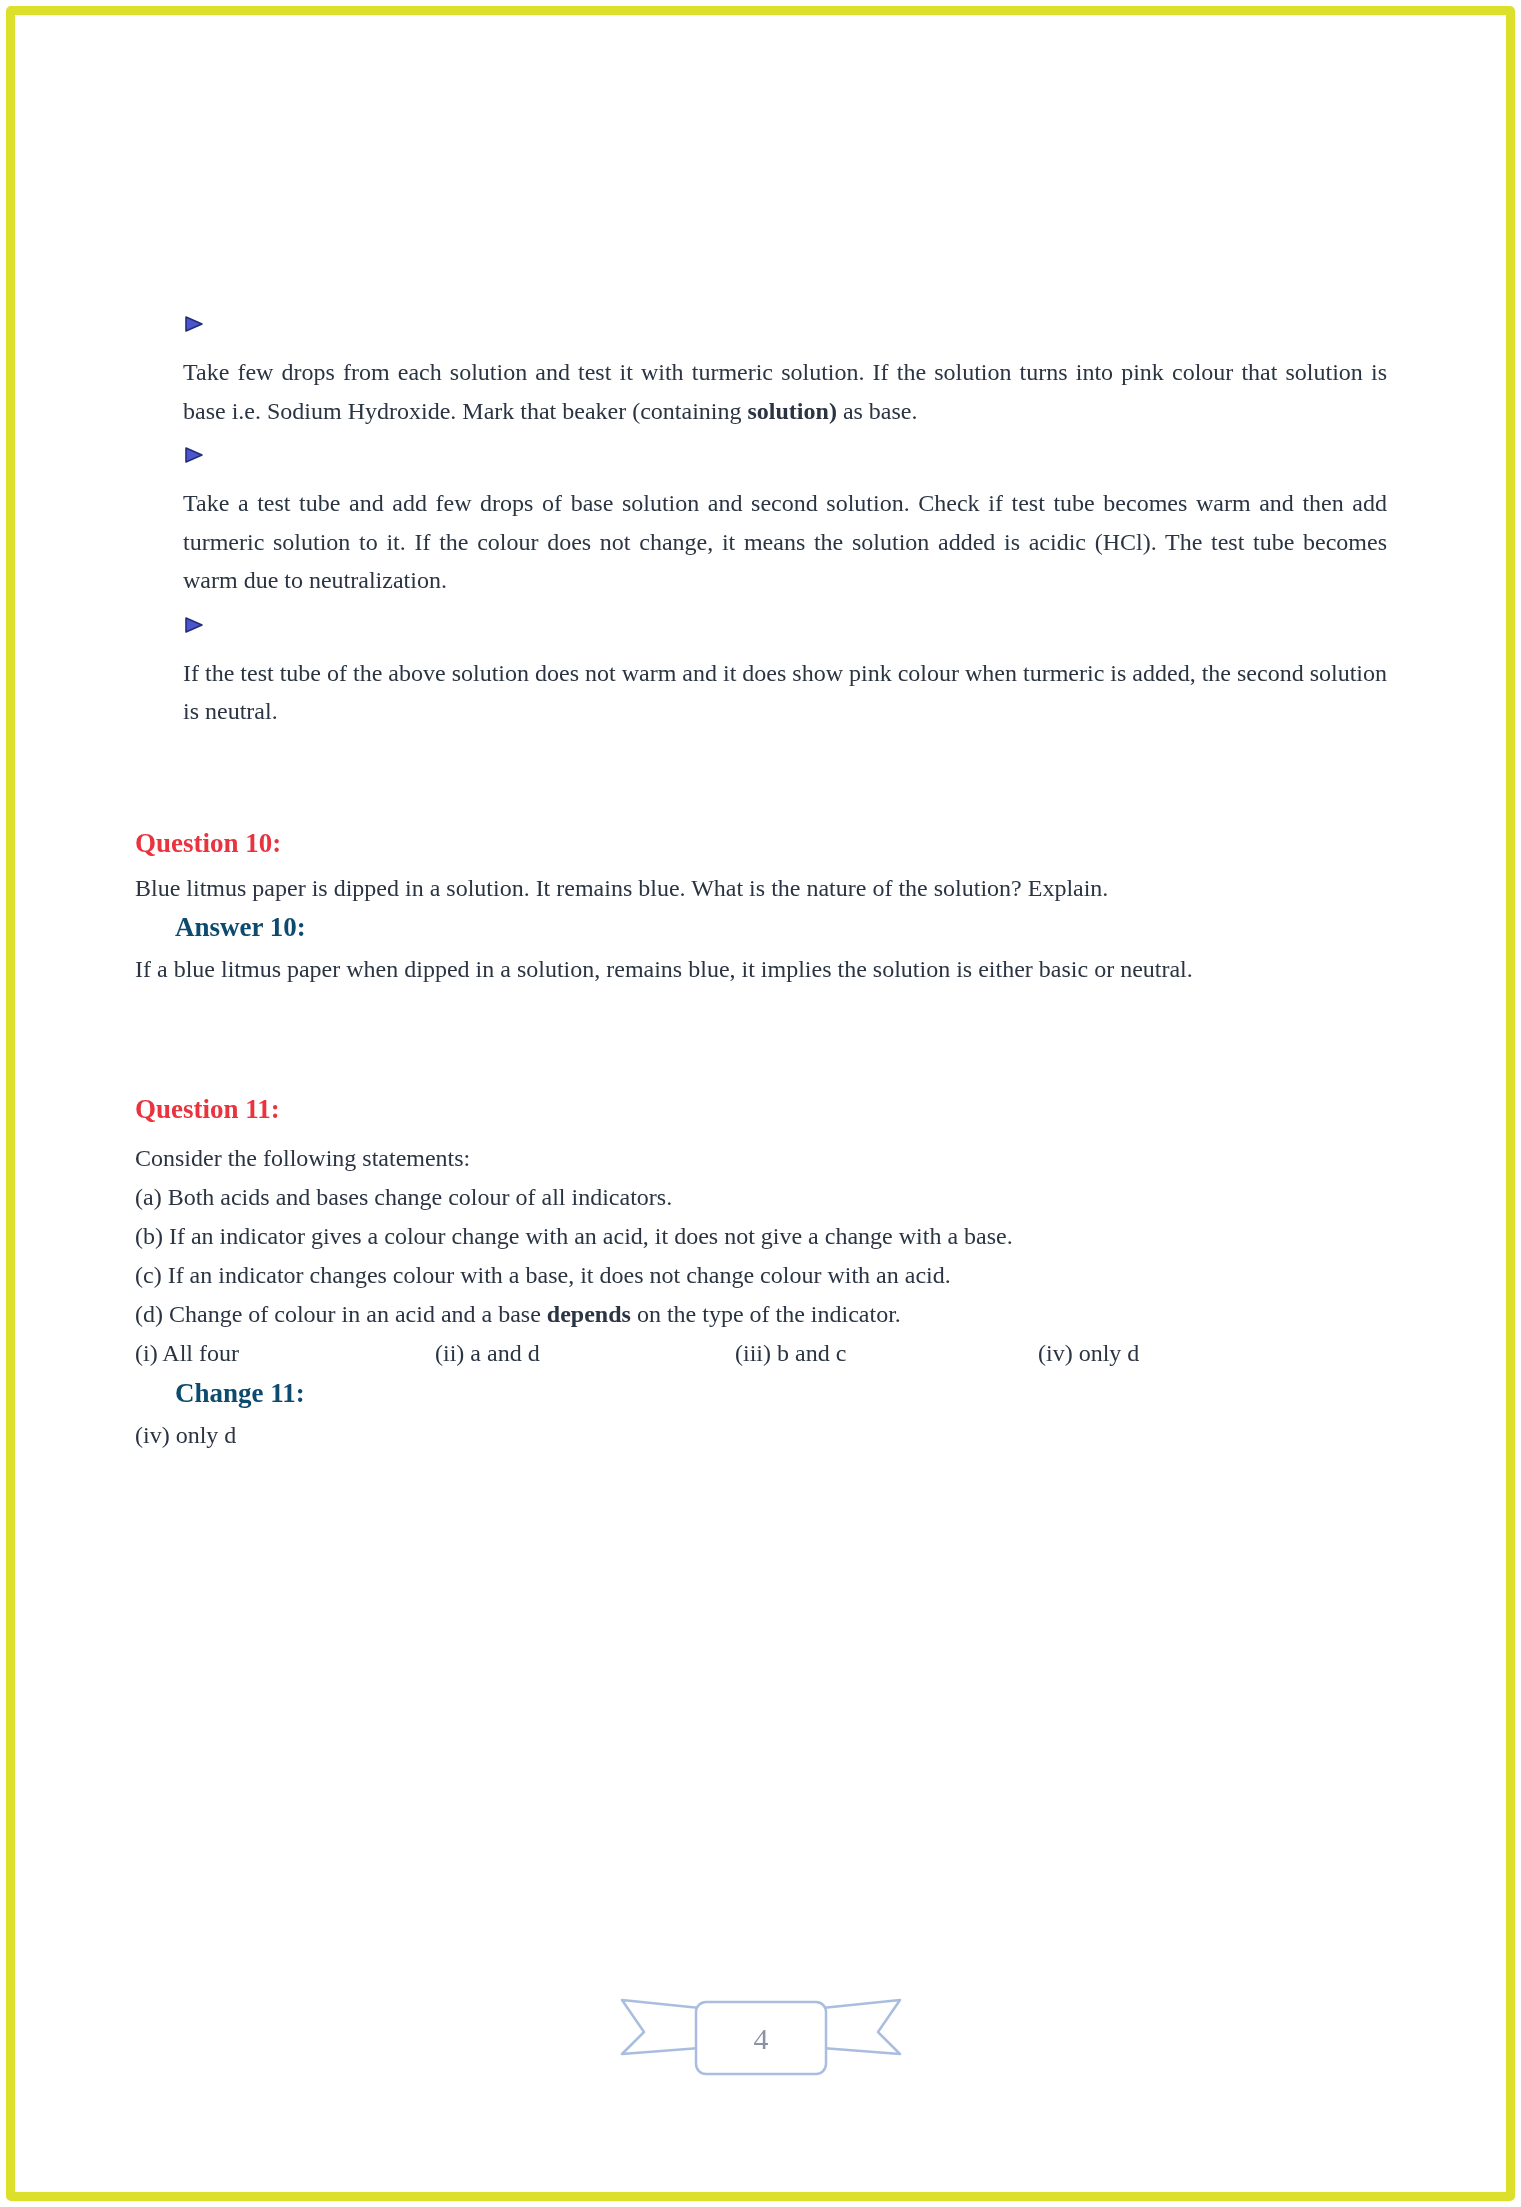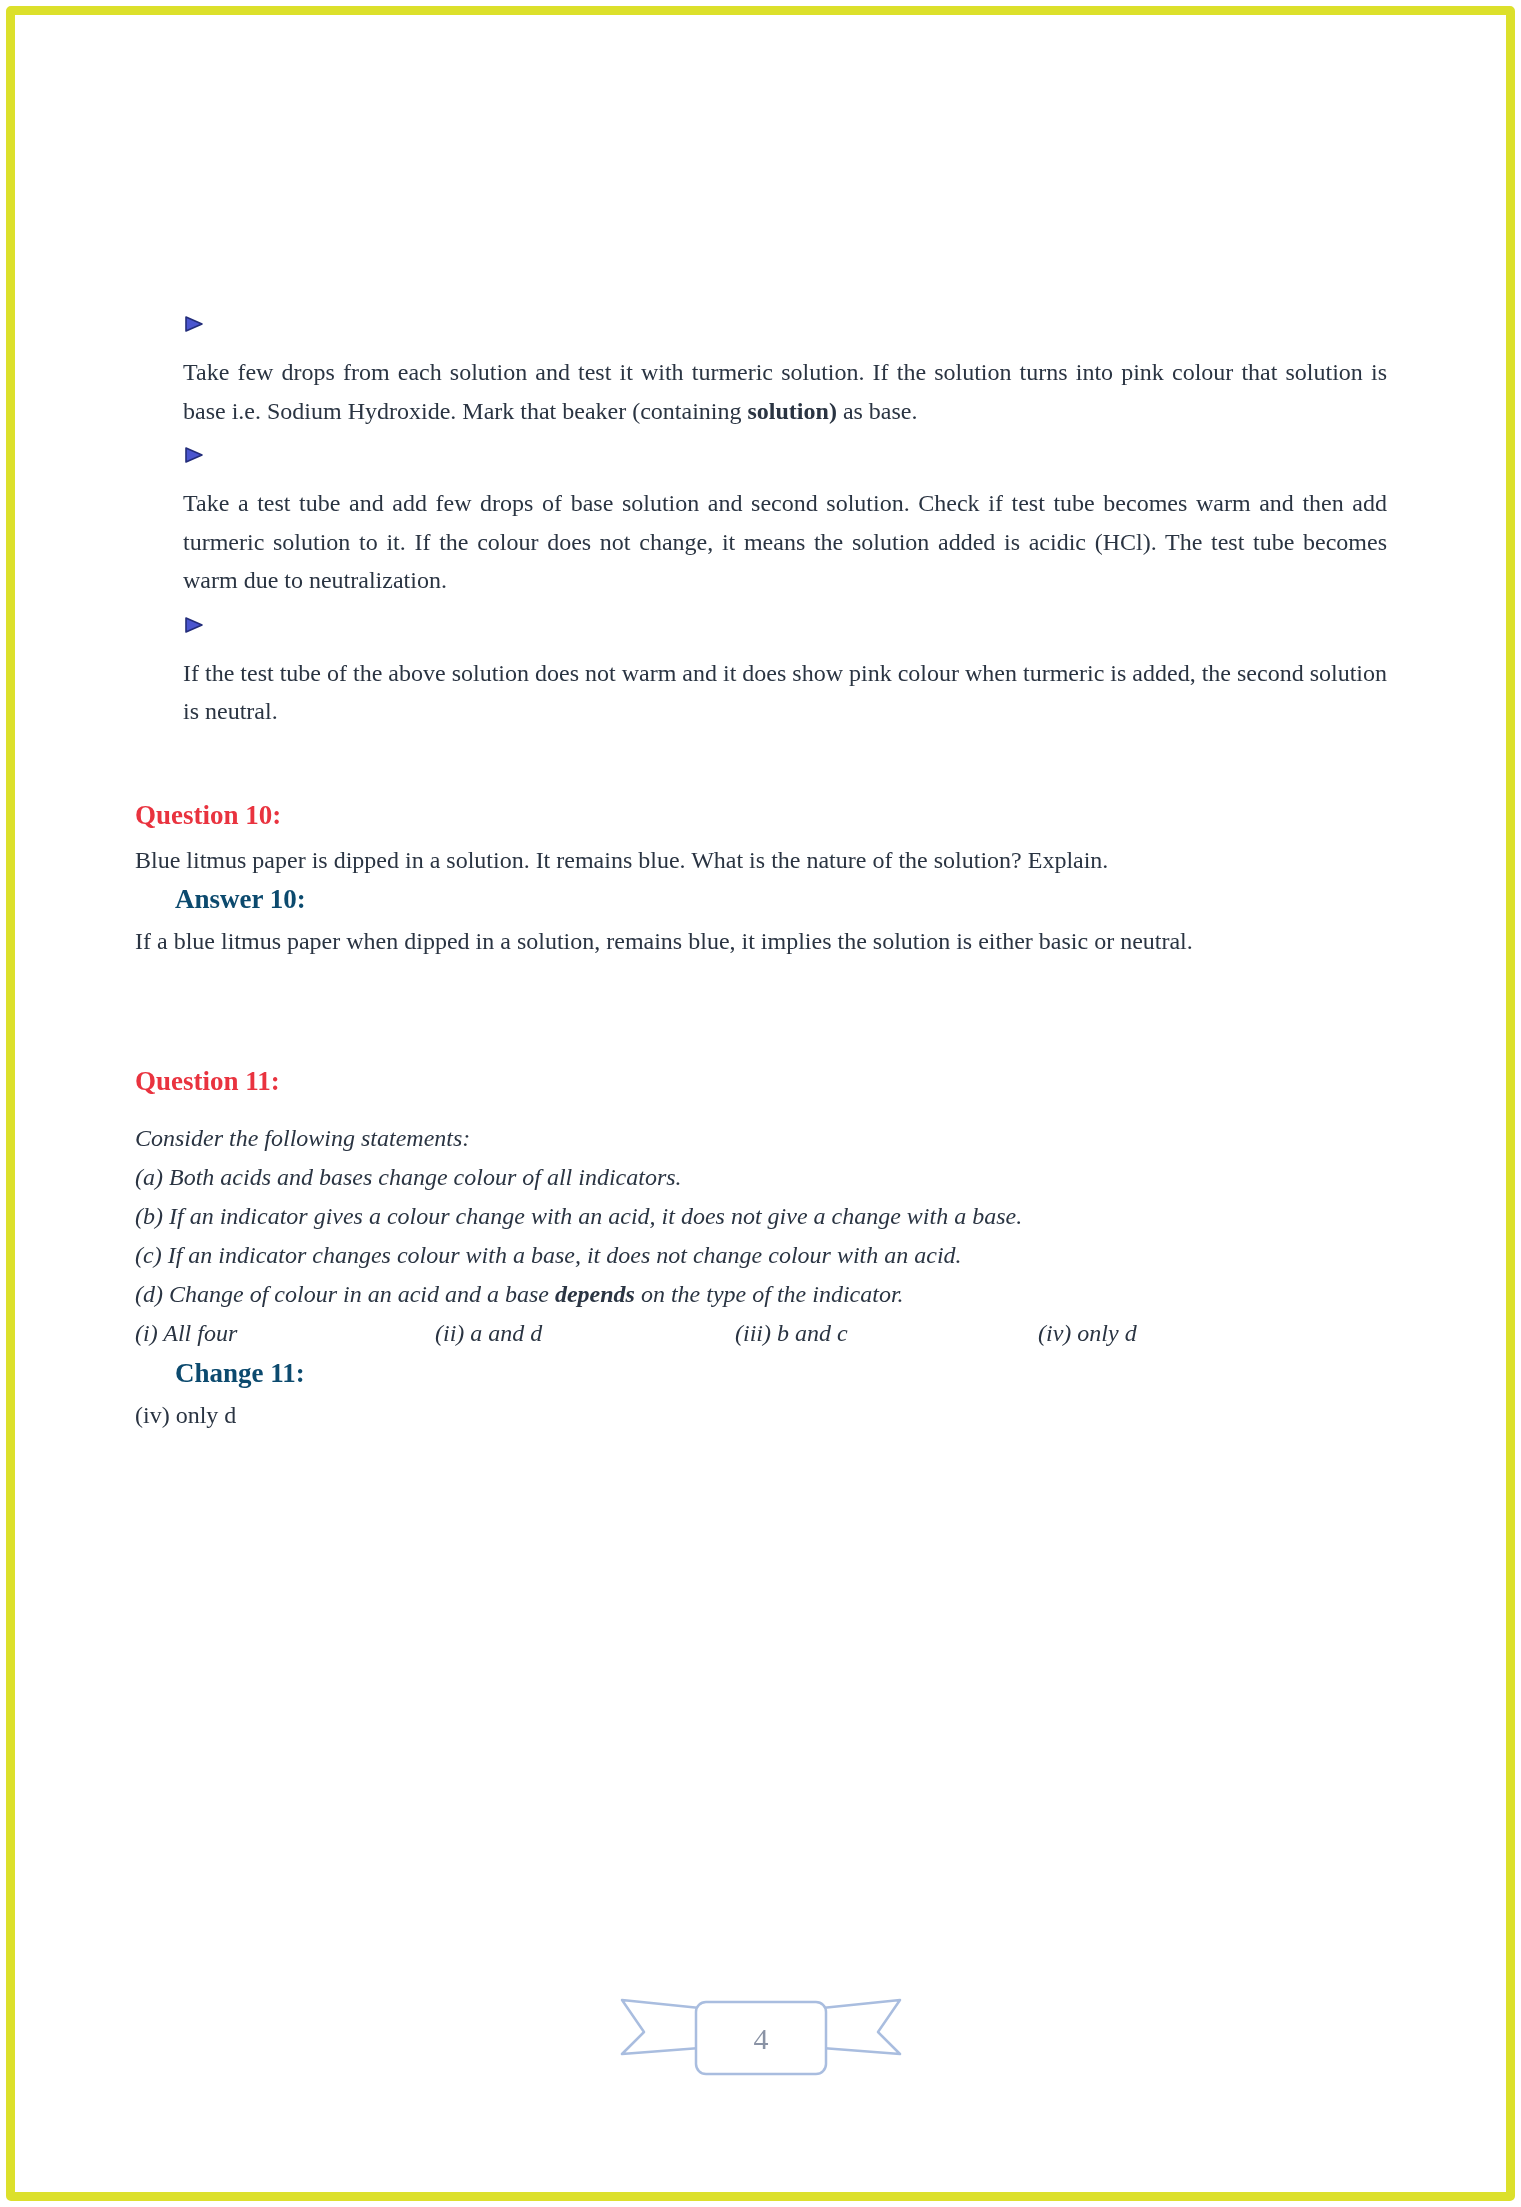--- a/index.html
+++ b/index.html
@@ -43,21 +43,21 @@
     color:#e9333f;
     line-height:40px;
   }
   .a-heading {
     font-size:27px;
     font-weight:bold;
     color:#0c4a6e;
     line-height:40px;
     margin-left:40px;
   }
-  .q10-block { margin-top:64px; }
+  .q10-block { margin-top:92px; }
   .q-text { margin-top:6px; text-align:justify; }
   .a-text { margin-top:3px; text-align:justify; }
   .q11-block { margin-top:100px; }
   .q11-lines div { line-height:39px; }
   .options-row {
     display:flex;
     line-height:39px;
   }
   .options-row span:nth-child(1) { width:300px; }
   .options-row span:nth-child(2) { width:300px; }
@@ -112,21 +112,21 @@
 
     <div class="q10-block">
       <div class="q-heading">Question 10:</div>
       <div class="q-text">Blue litmus paper is dipped in a solution. It remains blue. What is the nature of the solution? Explain.</div>
       <div class="a-heading">Answer 10:</div>
       <div class="a-text">If a blue litmus paper when dipped in a solution, remains blue, it implies the solution is either basic or neutral.</div>
     </div>
 
     <div class="q11-block">
       <div class="q-heading">Question 11:</div>
-      <div class="q11-lines" style="margin-top:18px;font-style:italic;">
+      <div class="q11-lines" style="margin-top:10px;">
         <div>Consider the following statements:</div>
         <div>(a) Both acids and bases change colour of all indicators.</div>
         <div>(b) If an indicator gives a colour change with an acid, it does not give a change with a base.</div>
         <div>(c) If an indicator changes colour with a base, it does not change colour with an acid.</div>
         <div><span>(d) Change of colour in an acid and a base </span><span class="bold">depends</span><span> on the type of the indicator.</span></div>
         <div class="options-row">
           <span>(i) All four</span>
           <span>(ii) a and d</span>
           <span>(iii) b and c</span>
           <span>(iv) only d</span>

